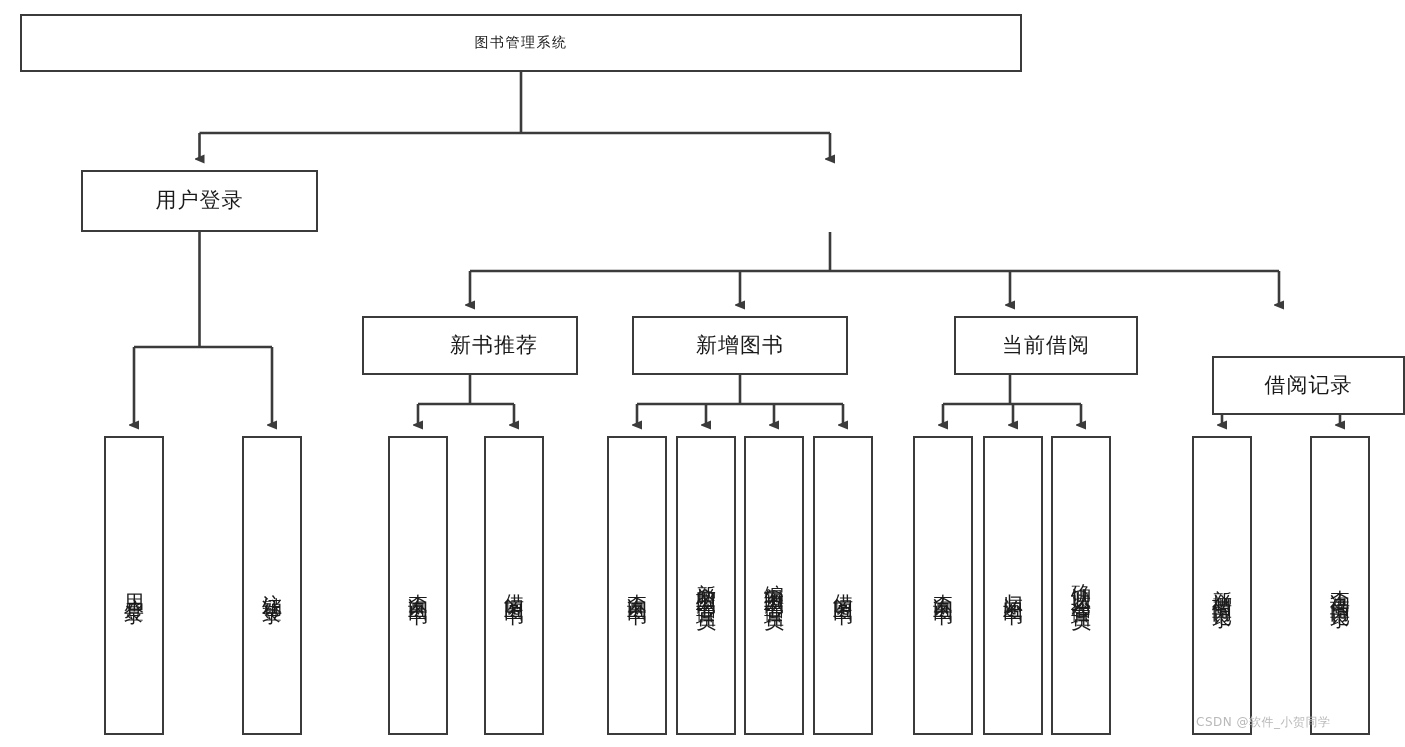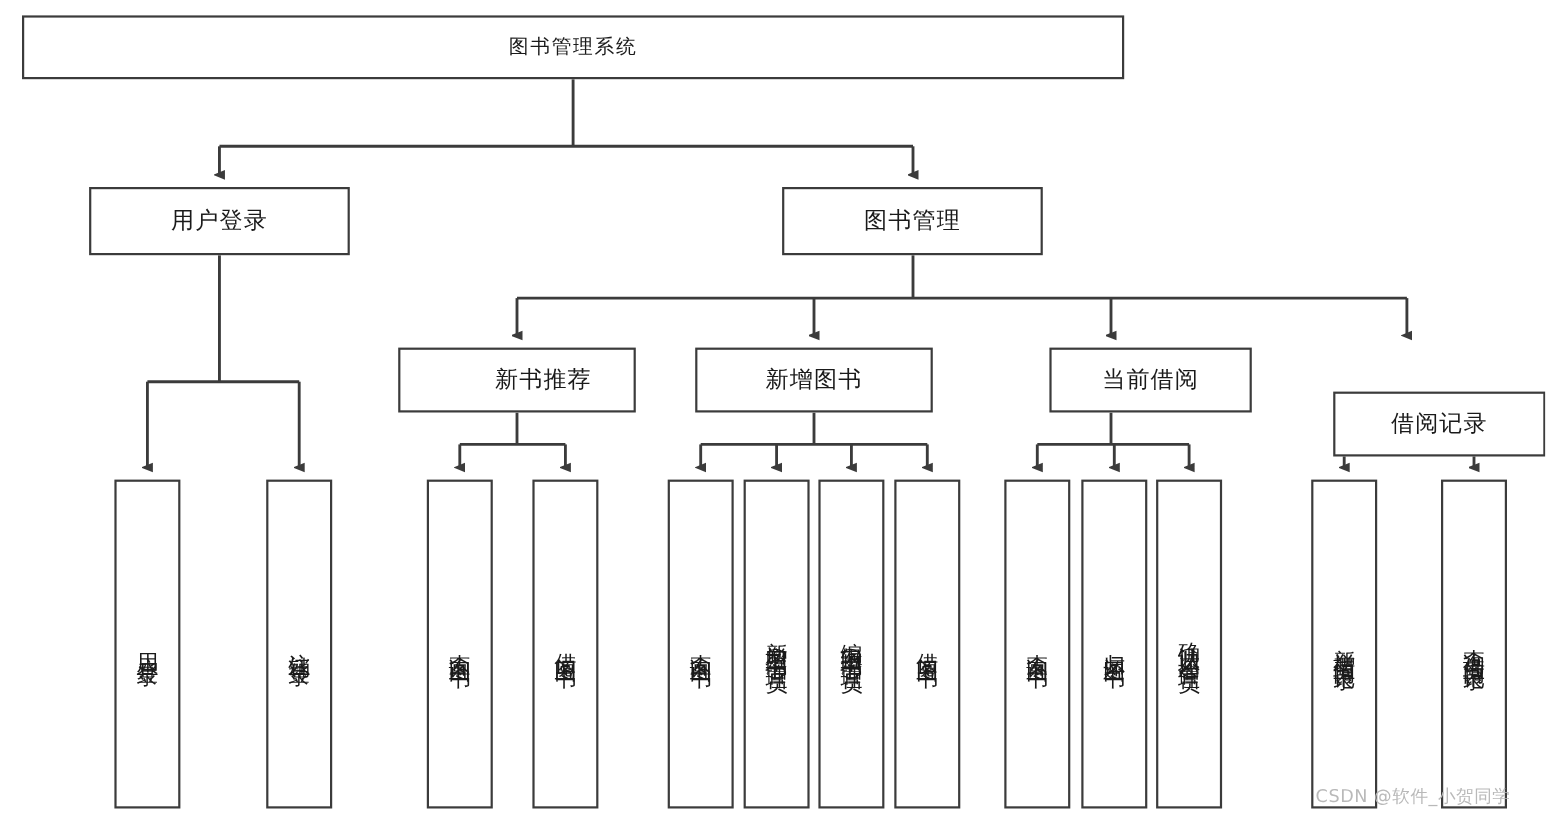--- a/index.html
+++ b/index.html
@@ -35,40 +35,40 @@
     align-items: center;
     justify-content: center;
     color: #1a1a1a;
   }
   .node.h {
     font-size: 21px;
     letter-spacing: 1px;
     line-height: 1.1;
   }
   .node.root {
-    font-size: 18px;
+    font-size: 14px;
     letter-spacing: 1.5px;
   }
   .node.v {
     align-items: center;
     justify-content: center;
     padding: 6px 0;
   }
   .vtext {
     writing-mode: vertical-rl;
     text-orientation: upright;
     font-size: 20px;
     letter-spacing: 4px;
     line-height: 1.05;
     white-space: nowrap;
     color: #1a1a1a;
   }
   .watermark {
     position: absolute;
-    font-size: 16px;
+    font-size: 12px;
     color: #b9b9b9;
     letter-spacing: 0.5px;
     white-space: nowrap;
     font-family: "DejaVu Sans", "Liberation Sans", sans-serif;
   }
 </style>
 </head>
 <body>
 
 <div id="canvas">
@@ -124,23 +124,20 @@
   </svg>
 
   <div class="node h root" style="left:20px; top:14px; width:1002px; height:58px;">
     <span>图书管理系统</span>
   </div>
 
   <div class="node h" style="left:81px; top:170px; width:237px; height:62px;">
     <span>用户登录</span>
   </div>
 
-  <div class="node h" style="left:711px; top:170px; width:237px; height:62px;">
-    <span>图书管理</span>
-  </div>
 
   <div class="node h" style="left:362px; top:316px; width:216px; height:59px;padding-left:48px;">
     <span>新书推荐</span>
   </div>
 
   <div class="node h" style="left:632px; top:316px; width:216px; height:59px;">
     <span>新增图书</span>
   </div>
 
   <div class="node h" style="left:954px; top:316px; width:184px; height:59px;">

